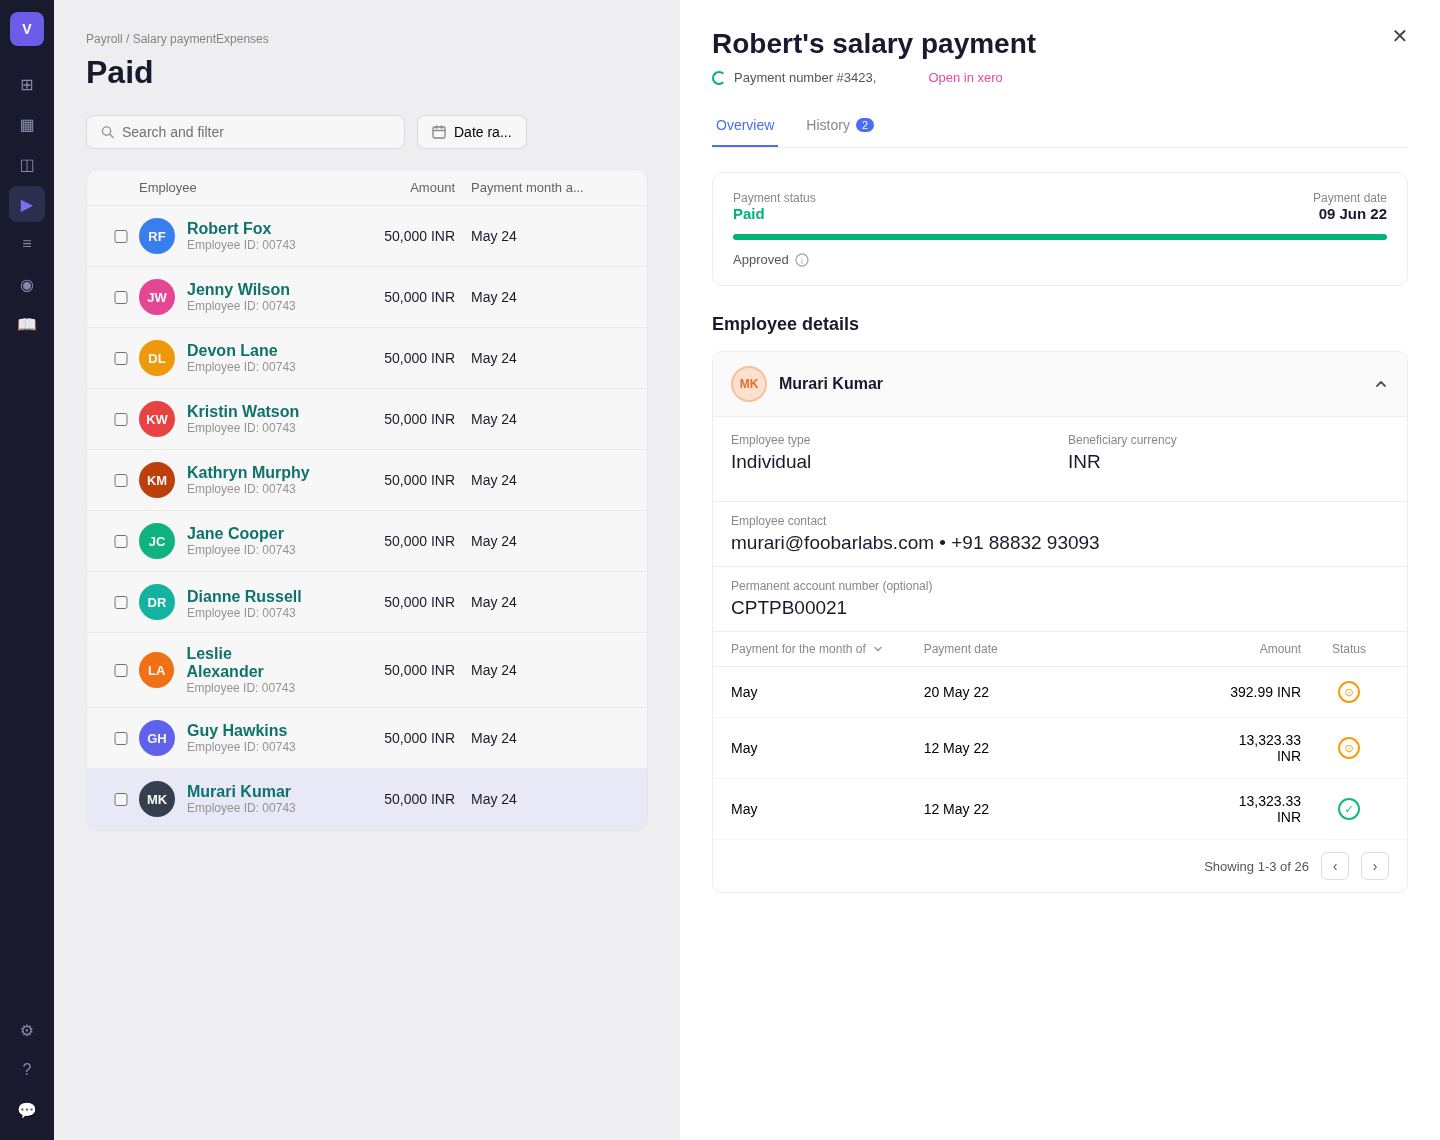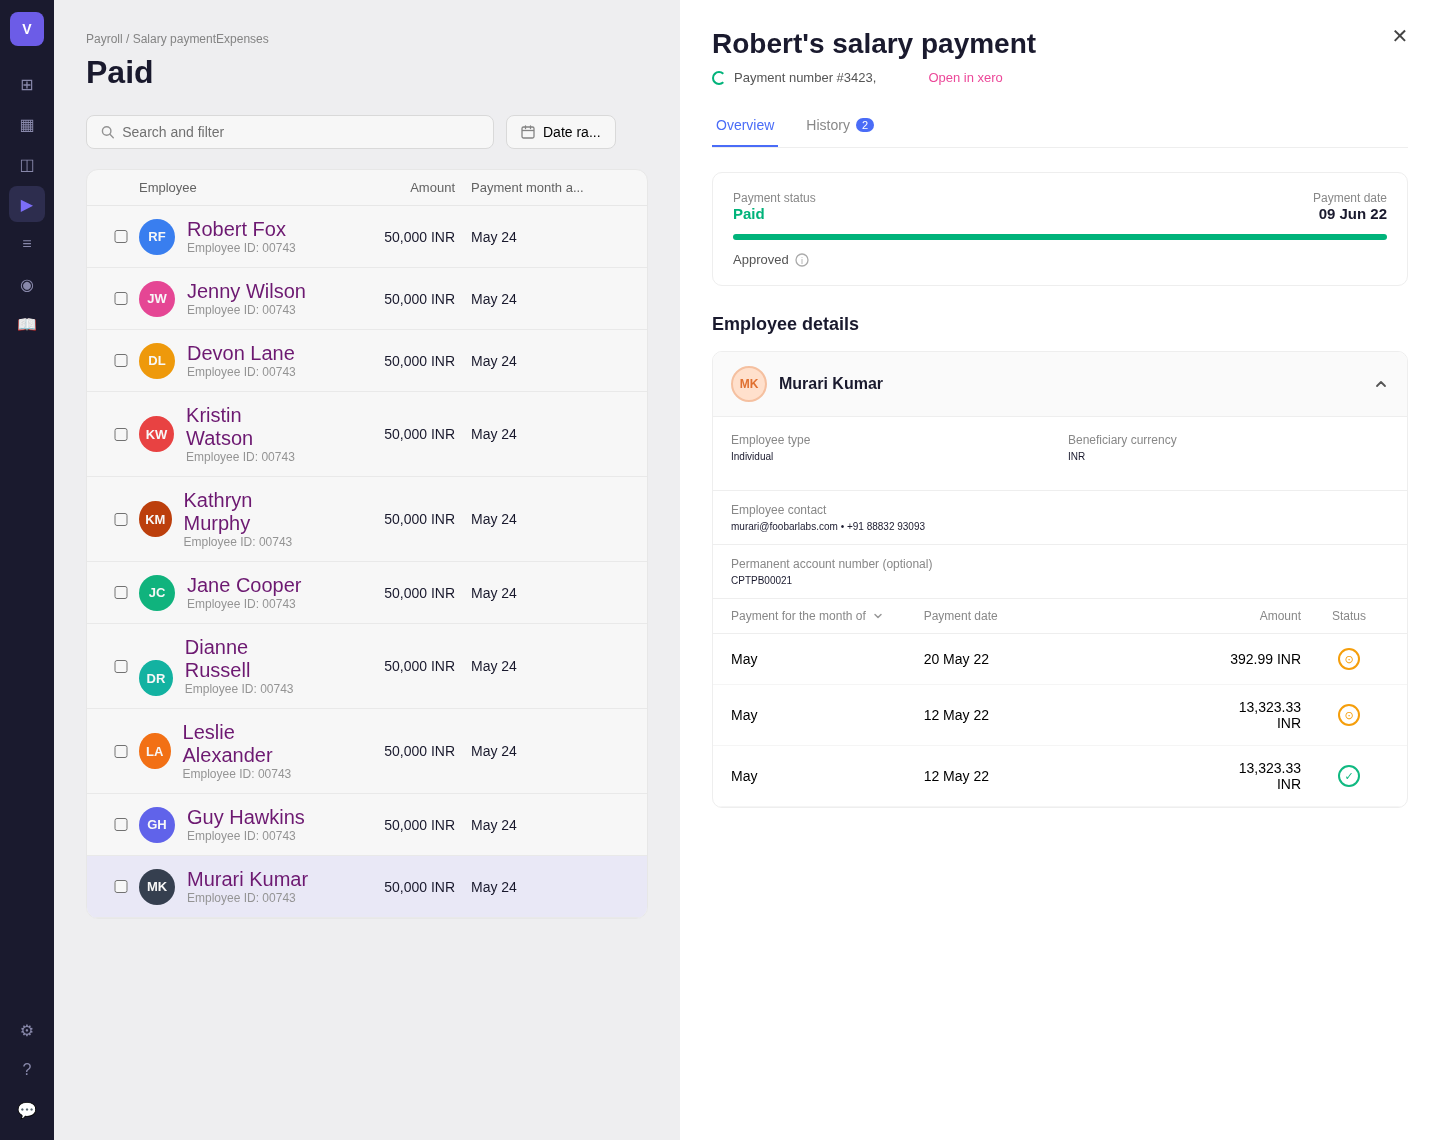--- a/index.html
+++ b/index.html
@@ -66,21 +66,21 @@
       margin-bottom: 20px;
     }
     .search-box {
       display: flex;
       align-items: center;
       background: white;
       border: 1px solid #e0e0e0;
       border-radius: 8px;
       padding: 8px 14px;
       gap: 8px;
-      width: 408px;
+      width: 319px;
     }
     .search-box input {
       border: none; outline: none; font-size: 14px; color: #999; background: transparent; width: 100%;
     }
     .date-filter {
       display: flex;
       align-items: center;
       background: white;
       border: 1px solid #e0e0e0;
       border-radius: 8px;
@@ -114,21 +114,21 @@
     }
     .table-row.active { background: #f0effe; }
     .employee-avatar {
       width: 36px; height: 36px; border-radius: 50%;
       background: #ccc;
       overflow: hidden;
       display: flex; align-items: center; justify-content: center;
       font-size: 13px; font-weight: 600; color: white;
     }
     .employee-info { padding-left: 12px; }
-    .employee-name { font-size: 20px; font-weight: 400; color: #701a75; }
+    .employee-name { font-size: 16px; font-weight: 700; color: #0f766e; }
     .employee-id { font-size: 12px; color: #999; }
     .amount { font-size: 14px; color: #1a1a2e; text-align: right; padding-right: 16px; }
     .payment-month { font-size: 14px; color: #1a1a2e; }
 
     
     .right-panel {
       width: 760px;
       background: white;
       overflow-y: auto;
       box-shadow: -4px 0 20px rgba(0,0,0,0.1);
@@ -257,21 +257,21 @@
       padding: 16px 18px;
       border-bottom: 1px solid #eee;
     }
     .field-row {
       display: grid;
       grid-template-columns: 1fr 1fr;
       gap: 16px;
       margin-bottom: 12px;
     }
     .field-label { font-size: 12px; color: #888; margin-bottom: 4px; }
-    .field-value { font-size: 10px; color: #1a1a2e; font-weight: 500; }
+    .field-value { font-size: 19px; color: #1a1a2e; font-weight: 500; }
     .contact-field { padding: 12px 18px; border-bottom: 1px solid #eee; }
     .account-field { padding: 12px 18px; border-bottom: 1px solid #eee; }
 
     
     .payment-table {
       width: 100%;
     }
     .payment-table-header {
       display: grid;
       grid-template-columns: 1fr 1fr 1fr 80px;
@@ -641,16 +641,21 @@
 
         <div class="payment-table-row">
           <div>May</div>
           <div>12 May 22</div>
           <div class="payment-amount" style="text-align:right;padding-right:8px">13,323.33<br>INR</div>
           <div class="payment-status">
             <div class="status-icon-green">✓</div>
           </div>
         </div>
 
+        <div class="table-footer">
+          <span>Showing 1-3 of 26</span>
+          <div class="pagination-btn">‹</div>
+          <div class="pagination-btn">›</div>
+        </div>
       </div>
     </div>
   </div>
 </div>
 
 </body></html>

